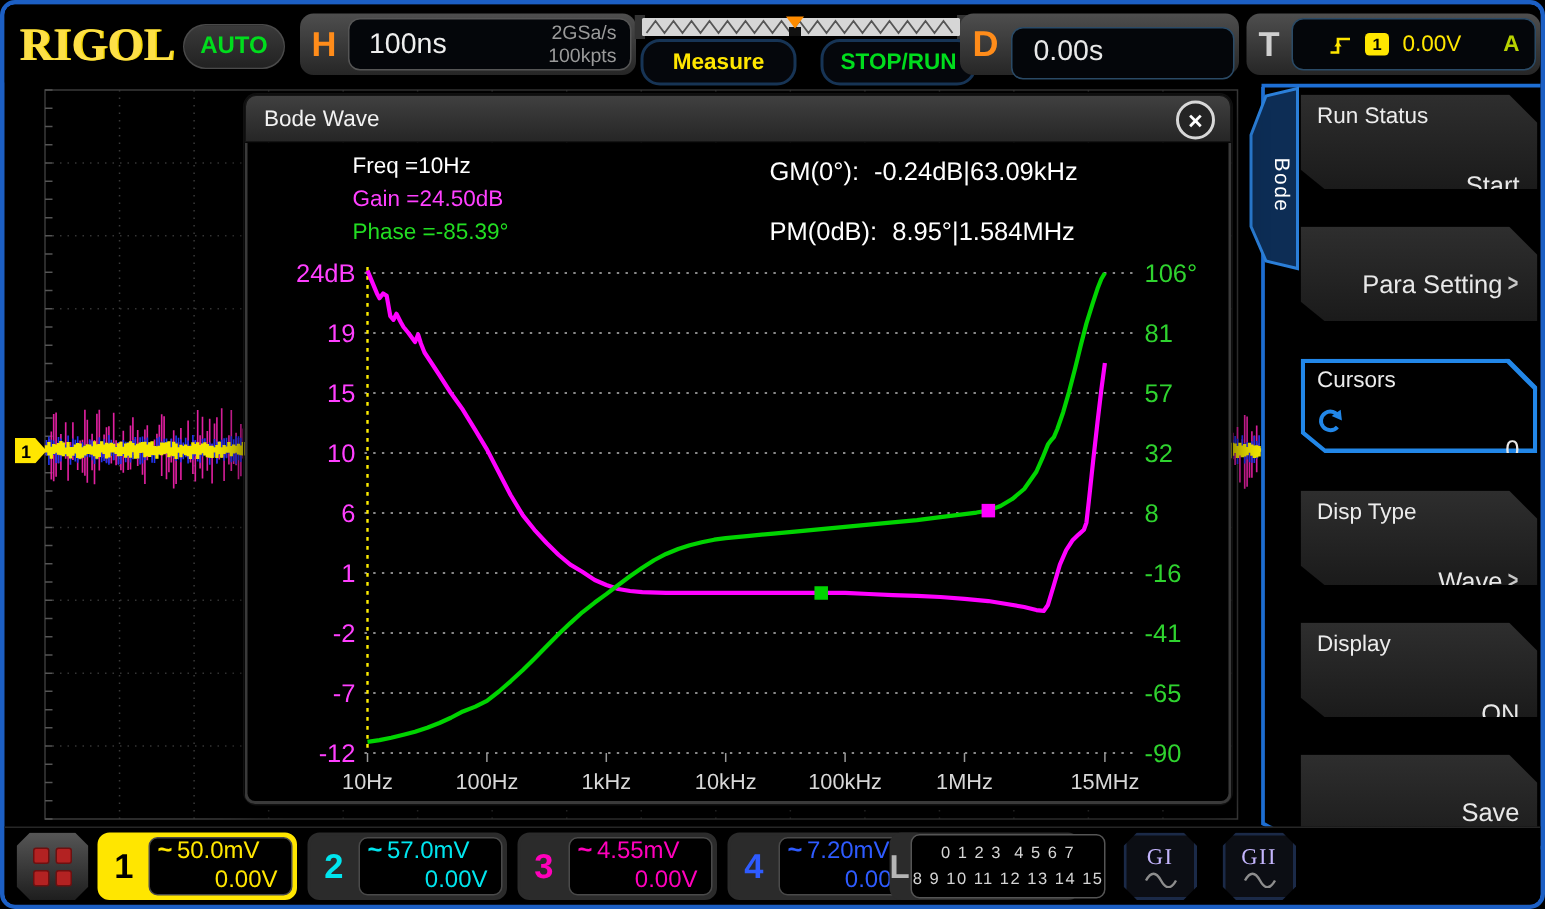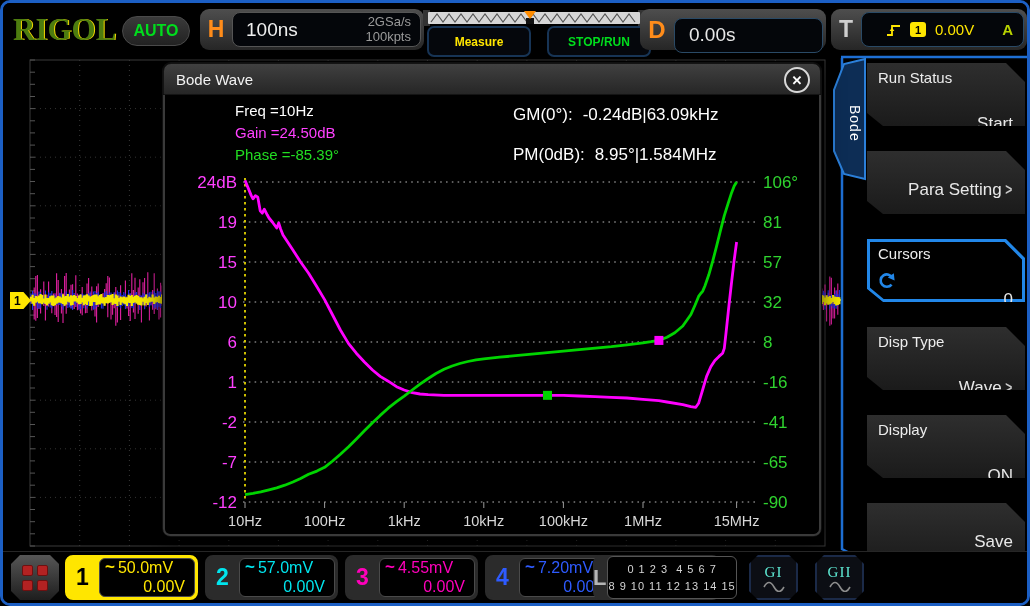--- a/index.html
+++ b/index.html
@@ -5,34 +5,34 @@
   html,body{margin:0;padding:0;background:#000;}
   .screen{position:relative;width:1030px;height:606px;box-sizing:border-box;
     background:#000;border:3px solid #1c5fc4;border-radius:10px;overflow:hidden;
     font-family:"Liberation Sans",sans-serif;color:#ddd;}
   .abs{position:absolute;}
   svg{display:block;}
 
   
   .topbar{left:0;top:0;width:100%;height:52px;background:#000;z-index:6;}
   .logo{left:10px;top:9px;font-family:"Liberation Serif",serif;font-weight:700;
-    font-size:31px;color:#4d7c0f;letter-spacing:0;text-shadow:1px 0 0 #f5d800;z-index:7;}
+    font-size:31px;color:#fde047;letter-spacing:0;text-shadow:1px 0 0 #f5d800;z-index:7;}
   .autobadge{left:119px;top:13px;width:66px;height:28px;background:linear-gradient(#3a3a3a,#222);
     border-radius:15px;border:1px solid #4a4a4a;display:flex;align-items:center;justify-content:center;
     color:#00dd1d;font-weight:700;font-size:16px;z-index:7;}
   .hgroup{left:197px;top:6px;width:224px;height:41px;background:linear-gradient(#4e4e4e,#262626);
     border-radius:9px;display:flex;align-items:center;z-index:7;}
   .hletter{width:32px;text-align:center;color:#ff8c1a;font-size:23px;font-weight:700;}
   .hbox{flex:1;height:33px;margin-right:3px;background:#04060a;border:1px solid #555;border-radius:8px;
     display:flex;align-items:center;}
   .timebase{color:#eee;font-size:19px;padding-left:13px;flex:1;}
   .srate{color:#9a9a9a;font-size:13px;line-height:1.15;text-align:right;padding-right:9px;}
   .preview{left:420px;top:1px;z-index:7;}
   .measurebtn,.stopbtn{top:23px;width:100px;height:27px;background:#05070c;border:2px solid #173455;
-    border-radius:7px;display:flex;align-items:center;justify-content:center;font-weight:700;font-size:12px;z-index:7;}
+    border-radius:13px;display:flex;align-items:center;justify-content:center;font-weight:700;font-size:15px;z-index:7;}
   .measurebtn{left:424px;color:#ffe600;}
   .stopbtn{left:544px;color:#00dd1d;}
   .dgroup{left:637px;top:6px;width:186px;height:41px;background:linear-gradient(#4e4e4e,#262626);
     border-radius:9px;display:flex;align-items:center;z-index:7;}
   .dletter{width:34px;text-align:center;color:#ff8c1a;font-size:24px;font-weight:700;}
   .dbox{flex:1;height:33px;margin-right:3px;background:#04060a;border:1px solid #2a4a66;border-radius:8px;
     display:flex;align-items:center;color:#e8e8e8;font-size:19px;padding-left:14px;margin-top:11px;}
   .tgroup{left:828px;top:6px;width:196px;height:41px;background:linear-gradient(#4e4e4e,#262626);
     border-radius:9px 9px 9px 9px;display:flex;align-items:center;z-index:7;}
   .tletter{width:30px;text-align:center;color:#cfcfcf;font-size:23px;font-weight:700;}
@@ -98,21 +98,21 @@
   .ch3{left:342px;background:#2b2b2b;border:2px solid #2b2b2b;color:#ff00bb;}
   .ch4{left:482px;background:#2b2b2b;border:2px solid #2b2b2b;color:#2e5bff;}
   .ch2 .num{color:#00e5ee;}.ch3 .num{color:#ff00bb;}.ch4 .num{color:#2e5bff;}
   .lgroup{left:590px;top:3px;width:127px;height:45px;background:#2b2b2b;border-radius:8px;display:flex;}
   .lgroup .lletter{width:28px;color:#b5b5b5;font-size:22px;font-weight:700;display:flex;align-items:center;justify-content:center;}
   .lgroup .digits{flex:1;background:#000;border:1px solid #555;border-radius:6px;margin:1px;
     display:flex;flex-direction:column;align-items:center;justify-content:center;color:#d5d5d5;
     font-size:11px;letter-spacing:1px;line-height:1.5;white-space:pre;}
   .gbtn{top:3px;width:49px;height:45px;background:#0c0e14;border:2px solid #1b2a48;box-sizing:border-box;
     clip-path:polygon(9px 0,40px 0,49px 9px,49px 36px,40px 45px,9px 45px,0 36px,0 9px);
-    display:flex;flex-direction:column;align-items:center;justify-content:center;color:#5eead4;}
+    display:flex;flex-direction:column;align-items:center;justify-content:center;color:#c4b5fd;}
   .gbtn .gt{font-family:"Liberation Serif",serif;font-size:15px;letter-spacing:1px;}
   .g1{left:746px;} .g2{left:812px;}
 </style>
 </head>
 <body>
 
 <div class="screen">
 
   <svg id="graticule" class="abs" style="left:0;top:0;z-index:1;" width="1030" height="606">
       <rect x="27" y="57" width="795" height="486" fill="none" stroke="#3a3a3a" stroke-width="1"></rect>

